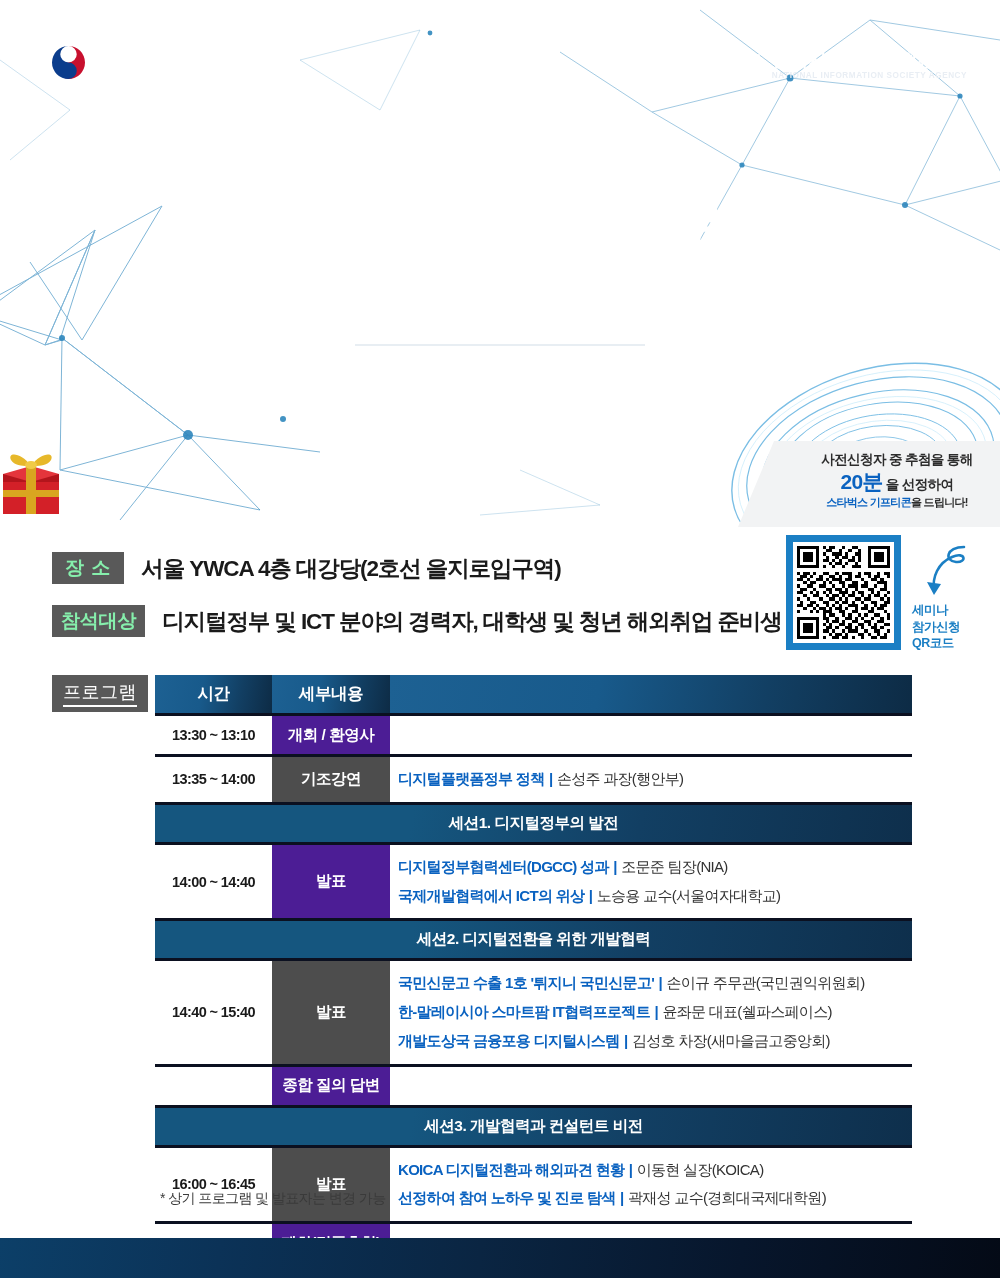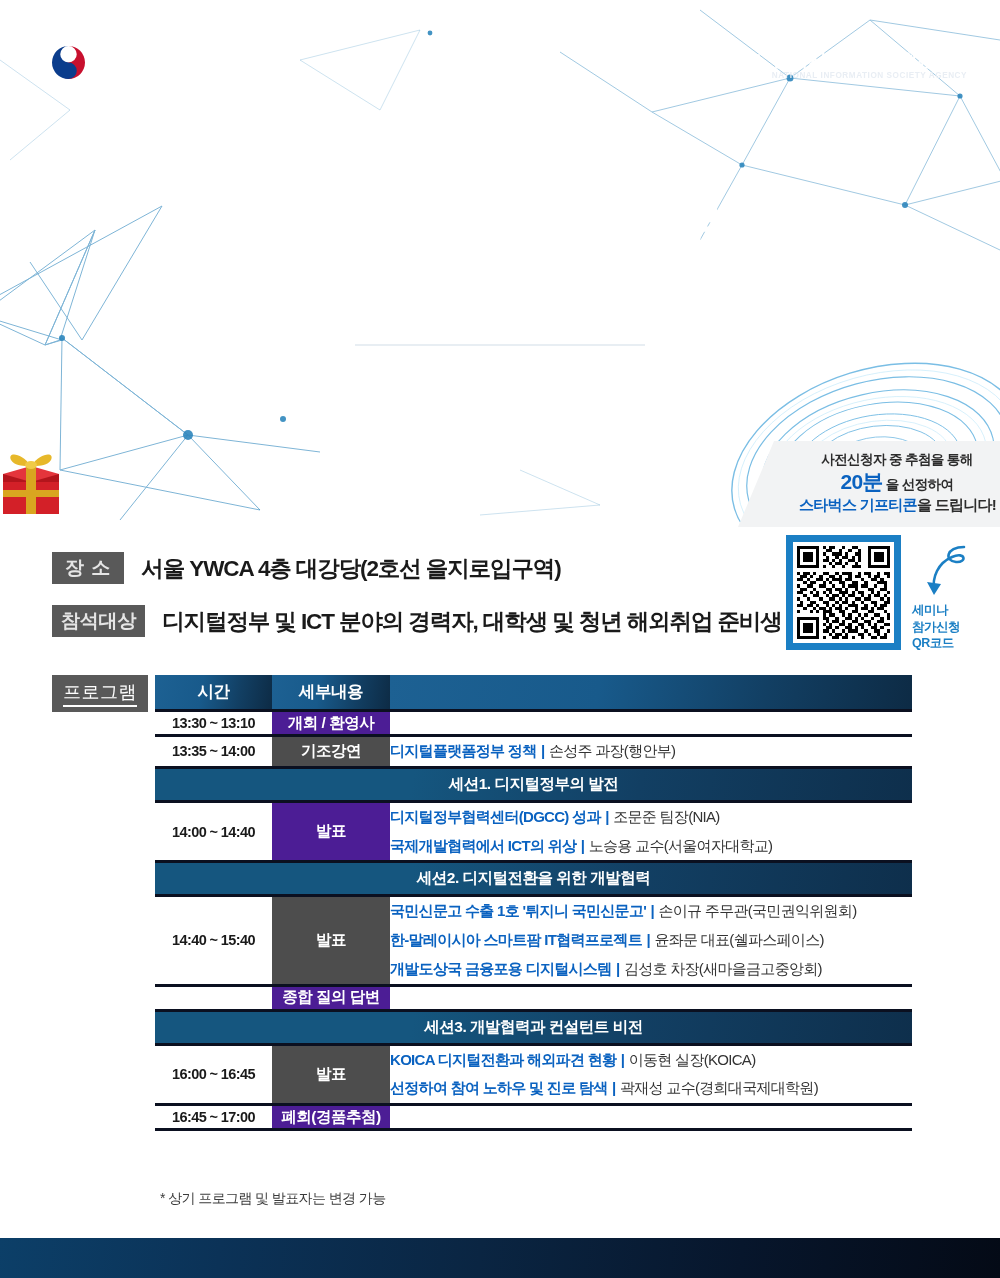--- a/index.html
+++ b/index.html
@@ -79,21 +79,21 @@
     clip-path: polygon(36px 0, 100% 0, 100% 100%, 0 100%);
     z-index: 6;
   }
   .promo-txt {
     position: absolute; left: 61px; top: 11px; width: 196px; text-align: center;
     line-height: 1.18;
   }
   .promo-l1 { font-size: 13.5px; font-weight: 700; color: #2c2c2c; letter-spacing: -0.6px; white-space: nowrap; }
   .promo-l2 { font-size: 13.5px; font-weight: 700; color: #2c2c2c; letter-spacing: -0.6px; white-space: nowrap; margin-top: 2px; }
   .promo-l2 b { color: #0a62c0; font-size: 21px; font-weight: 700; letter-spacing: -0.8px; }
-  .promo-l3 { font-size: 15px; font-weight: 700; color: #2c2c2c; letter-spacing: -0.7px; white-space: nowrap; margin-top: 1px; }
+  .promo-l3 { font-size: 11px; font-weight: 700; color: #2c2c2c; letter-spacing: -0.7px; white-space: nowrap; margin-top: 1px; }
   .promo-l3 b { color: #0a62c0; font-weight: 700; }
   .gift { position: absolute; left: -5px; top: 3px; width: 72px; height: 76px; z-index: 7; }
 
   
   .body-white {
     position: absolute; left: 0; top: 527px; width: 1000px; height: 711px;
     background: #fff;
   }
 
   
@@ -102,21 +102,21 @@
     position: absolute; left: 0; top: 0; width: 115px; height: 115px;
     border: 7px solid #1b7fc4; background: #fff; padding: 4px;
   }
   .qr-side { position: absolute; left: 126px; top: 12px; width: 74px; }
   .qr-arrow { position: absolute; left: 6px; top: -2px; width: 54px; height: 62px; }
   .qr-cap { position: absolute; left: 0; top: 55px; color: #1b7fc4; font-size: 12.5px; font-weight: 700; line-height: 1.32; letter-spacing: -0.5px; }
 
   
   .inf { position: absolute; display: flex; align-items: center; }
   .inf-badge {
-    background: #595959; color: #e5e5e5; font-size: 19px; font-weight: 700;
+    background: #595959; color: #86efac; font-size: 19px; font-weight: 700;
     padding: 5px 13px; letter-spacing: 1px; white-space: nowrap; line-height: 1.18;
   }
   .inf-badge.wide { letter-spacing: -0.2px; padding: 5px 9px; }
   .inf-val {
     margin-left: 17px; font-size: 22.5px; font-weight: 700; color: #1a1a1a;
     letter-spacing: -1.1px; white-space: nowrap;
   }
   #inf-place { left: 52px; top: 25px; }
   #inf-aud   { left: 52px; top: 78px; }
 
@@ -129,21 +129,21 @@
     color: #fff; font-size: 18px; font-weight: 400; letter-spacing: 0.5px;
     border-bottom: 2px solid #fff; padding-bottom: 1px; display: inline-block;
   }
 
   
   .ptable {
     position: absolute; left: 155px; top: 148px; width: 757px;
     border-collapse: collapse;
     background: #0b1020;
   }
-  .ptable td, .ptable th { border: 0; padding: 0; }
+  .ptable td, .ptable th { border: 0; padding: 8px; }
   .ptable tr { }
   .th-row td {
     background: linear-gradient(100deg, #1d6193 0%, #185a8b 40%, #123f63 72%, #0d2b45 100%);
     height: 34px; color: #fff; font-size: 16.5px; font-weight: 700;
     text-align: center; letter-spacing: -0.4px;
   }
   .c-time {
     width: 117px; background: #fff; color: #1a1a1a;
     font-size: 14.5px; font-weight: 700; text-align: center; letter-spacing: -0.6px;
     border-right: 2px solid #0b1020;

